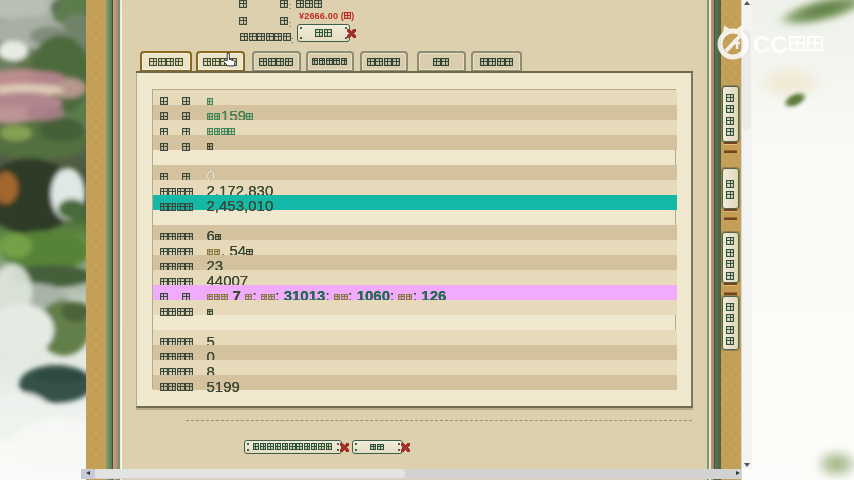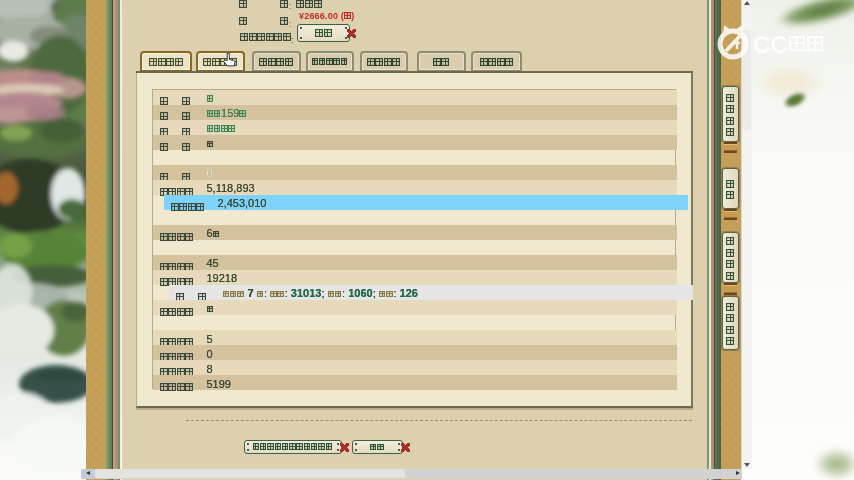--- a/index.html
+++ b/index.html
@@ -41,21 +41,21 @@
 .xm{position:absolute;width:9px;height:9px;background:
 linear-gradient(45deg,transparent 38%,#a5302a 38% 62%,transparent 62%),
 linear-gradient(-45deg,transparent 38%,#a5302a 38% 62%,transparent 62%)}
 .sbtn{position:absolute;left:721.8px;width:17px;background:linear-gradient(90deg,#f1ecd9,#dfd7bb);
 border:1px solid #55654b;border-radius:3px;box-shadow:0 0 0 1px #94804a;color:#33523a}
 .conn{position:absolute;left:723.5px;width:13.5px;background:#c59c52;
 border-top:2px solid #6f441f;border-bottom:2px solid #6f441f;
 box-shadow:inset 0 1px 0 #e0bc76,inset 0 -1px 0 #9a6c34}
 .row{position:absolute;left:151.5px;width:524px;height:15.03px}
 .rl{position:absolute;top:3.2px;color:#3b4a3c}
-.rv{position:absolute;left:54px;top:2.6px;font-size:11px;color:#3a4733;white-space:nowrap;text-shadow:0 0 .6px #3a4733}
+.rv{position:absolute;left:54px;top:2.6px;font-size:15px;color:#3a4733;white-space:nowrap;text-shadow:0 0 .6px #3a4733}
 </style></head>
 <body>
 <div class="ab" style="left:0;top:0;width:86px;height:480px">
 <svg width="86" height="480" viewBox="0 0 86 480">
 <defs>
 <linearGradient id="pb" x1="0" y1="0" x2="0" y2="1">
 <stop offset="0" stop-color="#b2bcae"></stop>
           <stop offset=".04" stop-color="#a3aca0"></stop>
 <stop offset=".13" stop-color="#6a7c5a"></stop>
           <stop offset=".2" stop-color="#a98e8e"></stop>
@@ -173,39 +173,43 @@
       <span class="rl" style="left:29.5px"><i class="z"></i></span>
       <span class="rv"><span style="color:#3a4733"><i class="z7"></i></span></span>
     </div>
     <div class="row" style="left:0;top:75.14999999999999px;background:#d4c19d">
       <span class="rl" style="left:7px"><i class="z"></i></span>
       <span class="rl" style="left:29.5px"><i class="z"></i></span>
       <span class="rv"><span style="color:#f5f2e2">0</span></span>
     </div>
     <div class="row" style="left:0;top:90.17999999999999px;background:#e6dabb">
       <span class="rl" style="left:7px"><i class="zs"></i><i class="zs"></i><i class="zs"></i><i class="zs"></i></span>
-      <span class="rv">5,118,893</span>
-    </div>
-    <div class="row" style="left:11px;top:105.21px;background:#7dd3fc">
+      <span class="rv">2,172,830</span>
+    </div>
+    <div class="row" style="left:0;top:105.21px;background:#14b8a6">
       <span class="rl" style="left:7px"><i class="zs"></i><i class="zs"></i><i class="zs"></i><i class="zs"></i></span>
       <span class="rv">2,453,010</span>
     </div>
     <div class="row" style="left:0;top:135.26999999999998px;background:#d4c19d">
       <span class="rl" style="left:7px"><i class="zs"></i><i class="zs"></i><i class="zs"></i><i class="zs"></i></span>
       <span class="rv">6<i class="z7"></i></span>
     </div>
+    <div class="row" style="left:0;top:150.29999999999998px;background:#e6dabb">
+      <span class="rl" style="left:7px"><i class="zs"></i><i class="zs"></i><i class="zs"></i><i class="zs"></i></span>
+      <span class="rv"><span style="color:#8a7c42"><i class="z7"></i><i class="z7"></i></span>, 54<i class="z7"></i></span>
+    </div>
     <div class="row" style="left:0;top:165.32999999999998px;background:#d4c19d">
       <span class="rl" style="left:7px"><i class="zs"></i><i class="zs"></i><i class="zs"></i><i class="zs"></i></span>
-      <span class="rv">45</span>
+      <span class="rv">23</span>
     </div>
     <div class="row" style="left:0;top:180.35999999999999px;background:#e6dabb">
       <span class="rl" style="left:7px"><i class="zs"></i><i class="zs"></i><i class="zs"></i><i class="zs"></i></span>
-      <span class="rv">19218</span>
-    </div>
-    <div class="row" style="left:16px;top:195.39px;background:#e5e5e5">
+      <span class="rv">44007</span>
+    </div>
+    <div class="row" style="left:0;top:195.39px;background:#f0abfc">
       <span class="rl" style="left:7px"><i class="z"></i></span>
       <span class="rl" style="left:29.5px"><i class="z"></i></span>
       <span class="rv"><span style="color:#8a7c42"><i class="z7"></i><i class="z7"></i><i class="z7"></i></span> <b>7</b> <span style="color:#8a7c42"><i class="z7"></i></span>: <span style="color:#8a7c42"><i class="z7"></i><i class="z7"></i></span>: <b style="color:#1e6e50">31013</b>; <span style="color:#8a7c42"><i class="z7"></i><i class="z7"></i></span>: <b style="color:#1e6e50">1060</b>; <span style="color:#8a7c42"><i class="z7"></i><i class="z7"></i></span>: <b style="color:#1e6e50">126</b></span>
     </div>
     <div class="row" style="left:0;top:210.42px;background:#e6dabb">
       <span class="rl" style="left:7px"><i class="zs"></i><i class="zs"></i><i class="zs"></i><i class="zs"></i></span>
       <span class="rv"><span style="color:#3a4733"><i class="z7"></i></span></span>
     </div>
     <div class="row" style="left:0;top:240.48px;background:#e6dabb">
       <span class="rl" style="left:7px"><i class="zs"></i><i class="zs"></i><i class="zs"></i><i class="zs"></i></span>

